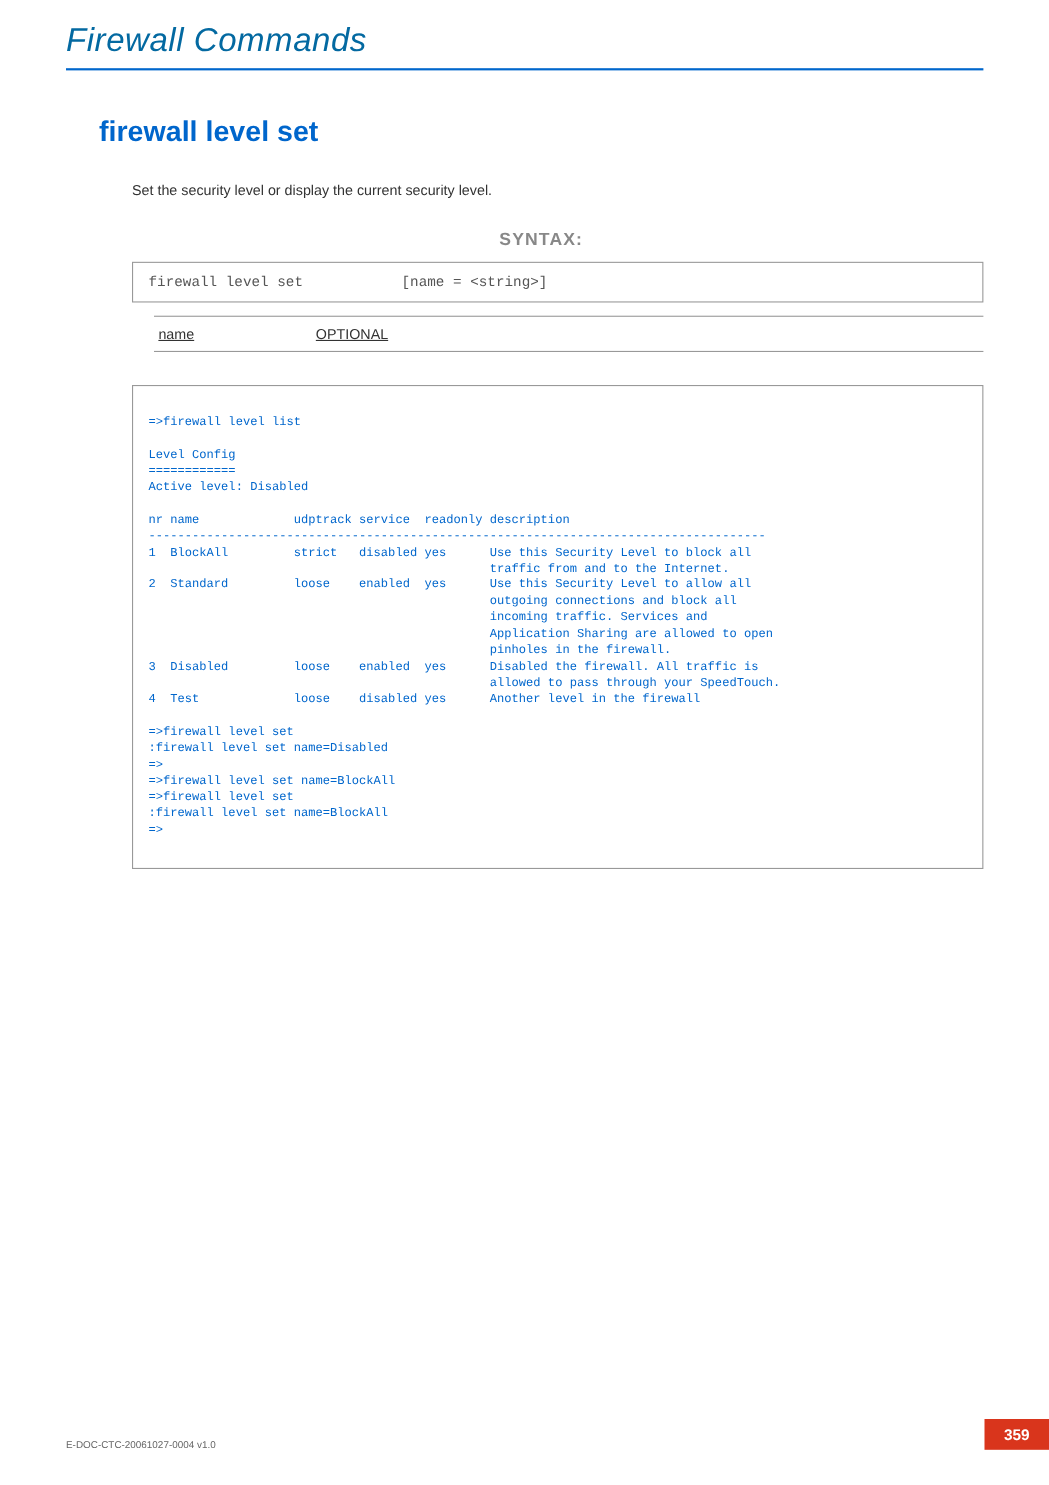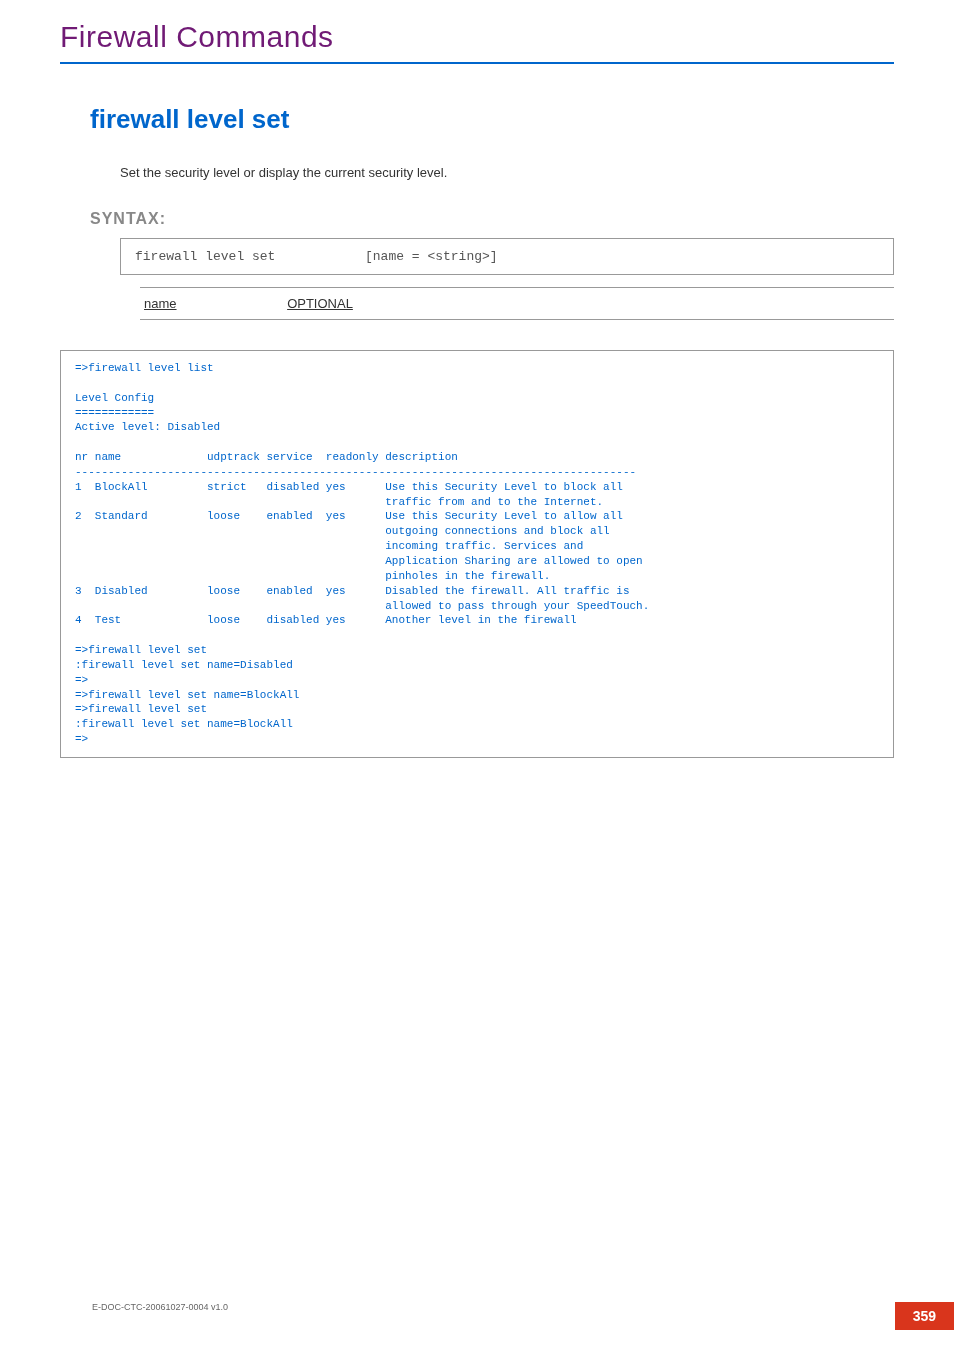--- a/index.html
+++ b/index.html
@@ -10,24 +10,25 @@
     height: 1350px;
     position: relative;
     color: #333;
   }
   .page {
     padding: 20px 60px 0 60px;
   }
   .chapter-title {
     font-size: 30px;
     font-weight: 300;
-    color: #701a75;
+    color: #0369a1;
     letter-spacing: 0.5px;
     margin-bottom: 8px;
     font-family: Arial, sans-serif;
+    font-style: italic;
   }
   .chapter-rule {
     border: none;
     border-top: 2px solid #0066cc;
     margin-bottom: 40px;
   }
   .command-title {
     font-size: 26px;
     font-weight: bold;
     color: #0066cc;
@@ -40,20 +41,21 @@
     margin-left: 60px;
     margin-bottom: 30px;
   }
   .section-label {
     font-size: 16px;
     font-weight: bold;
     color: #888;
     letter-spacing: 1px;
     margin-left: 30px;
     margin-bottom: 10px;
+    text-align: center;
   }
   .syntax-box {
     border: 1px solid #999;
     margin-left: 60px;
     margin-right: 0;
     padding: 10px 14px;
     font-family: "Courier New", monospace;
     font-size: 13px;
     color: #555;
     margin-bottom: 12px;
@@ -78,38 +80,38 @@
   }
   .params-row:last-child { border-bottom: 1px solid #999; }
   .param-name { width: 130px; padding-left: 4px; }
   .param-desc { flex: 1; }
   .param-opt { width: 100px; text-align: center; }
   .note-line { display: flex; margin-top: 6px; }
   .note-label { color: #cc0000; font-weight: bold; width: 44px; flex-shrink: 0; }
   .note-text { flex: 1; }
   .example-box {
     border: 1px solid #999;
+    margin-left: 60px;
     margin-right: 0;
-    padding: 10px 14px;
+    padding: 26px 14px;
     font-family: "Courier New", monospace;
     font-size: 11px;
     color: #0066cc;
     white-space: pre;
     line-height: 1.35;
     overflow: hidden;
   }
   .footer {
     position: absolute;
-    bottom: 20px;
+    bottom: 32px;
     left: 60px;
     right: 0;
     display: flex;
-    align-items: flex-start;
+    align-items: flex-end;
     justify-content: space-between;
-    margin-left: 32px;
   }
   .doc-id {
     font-size: 9px;
     color: #666;
   }
   .page-num {
     background: #d9351c;
     color: #fff;
     font-weight: bold;
     font-size: 14px;

